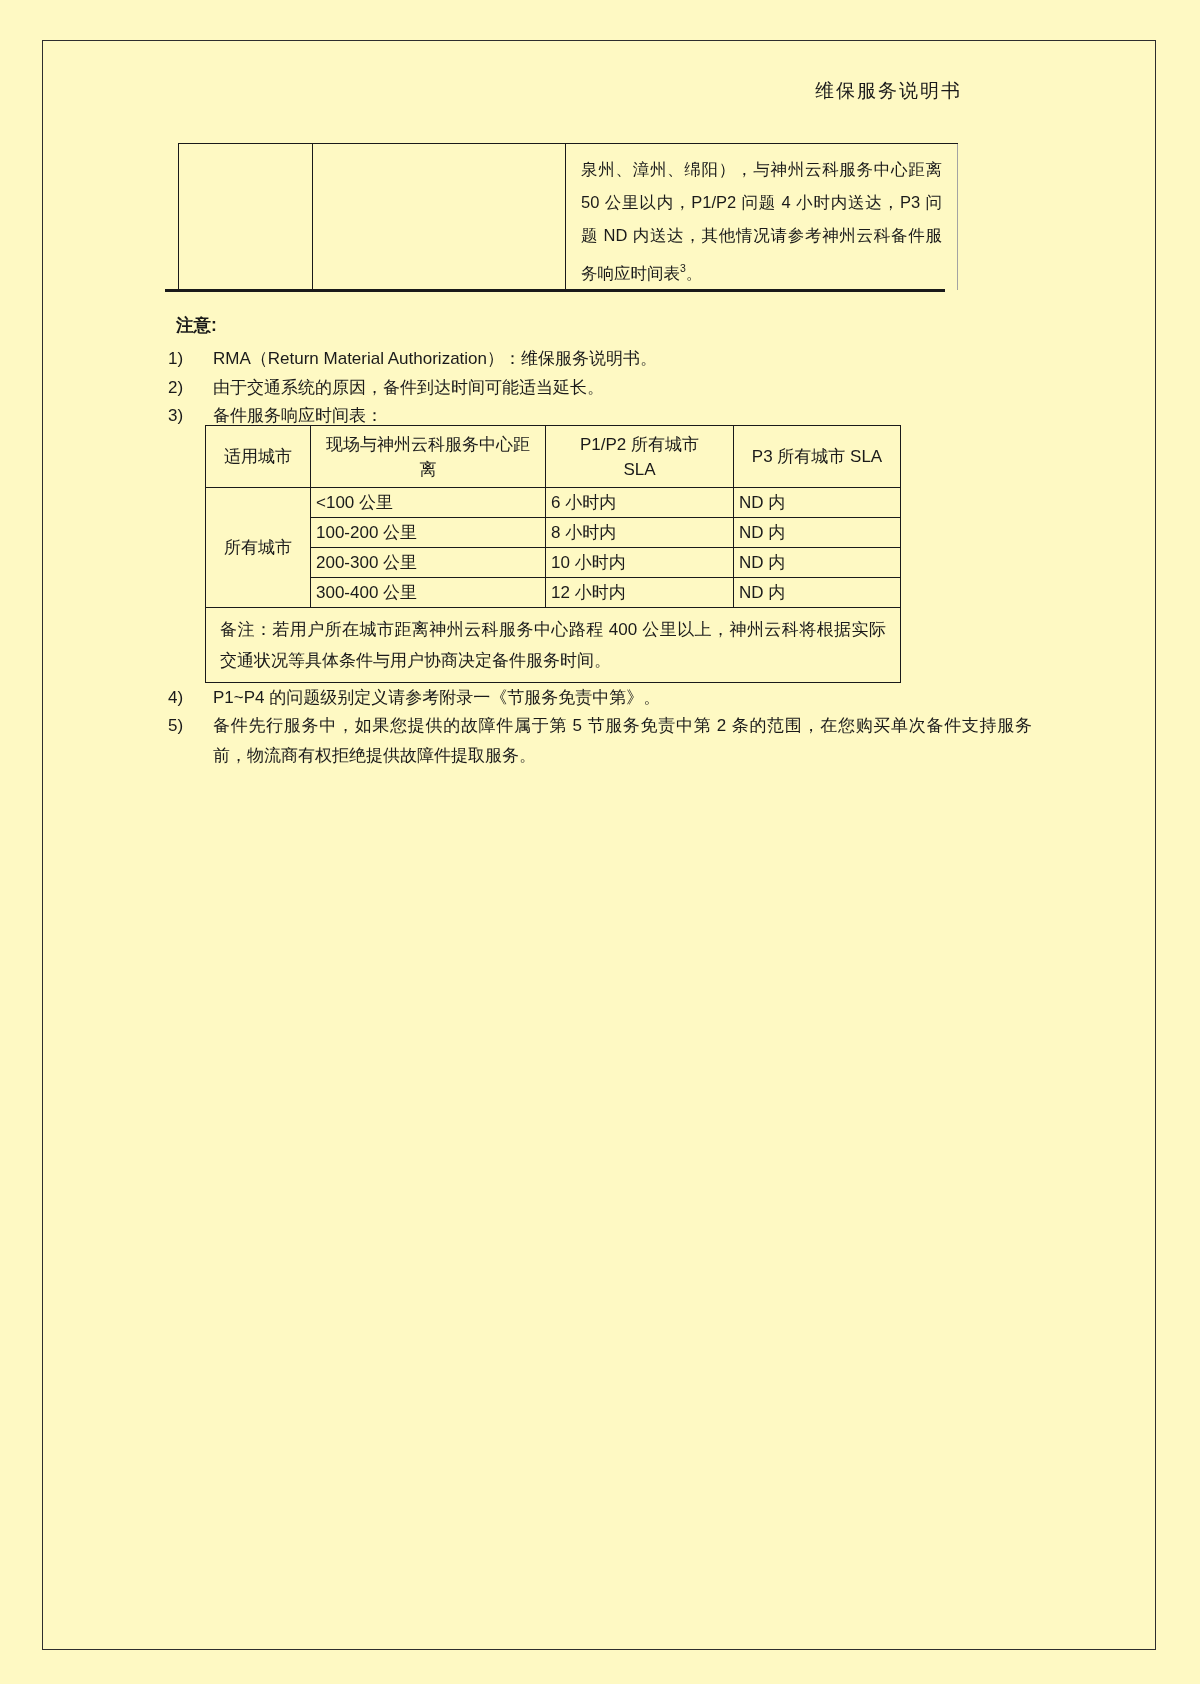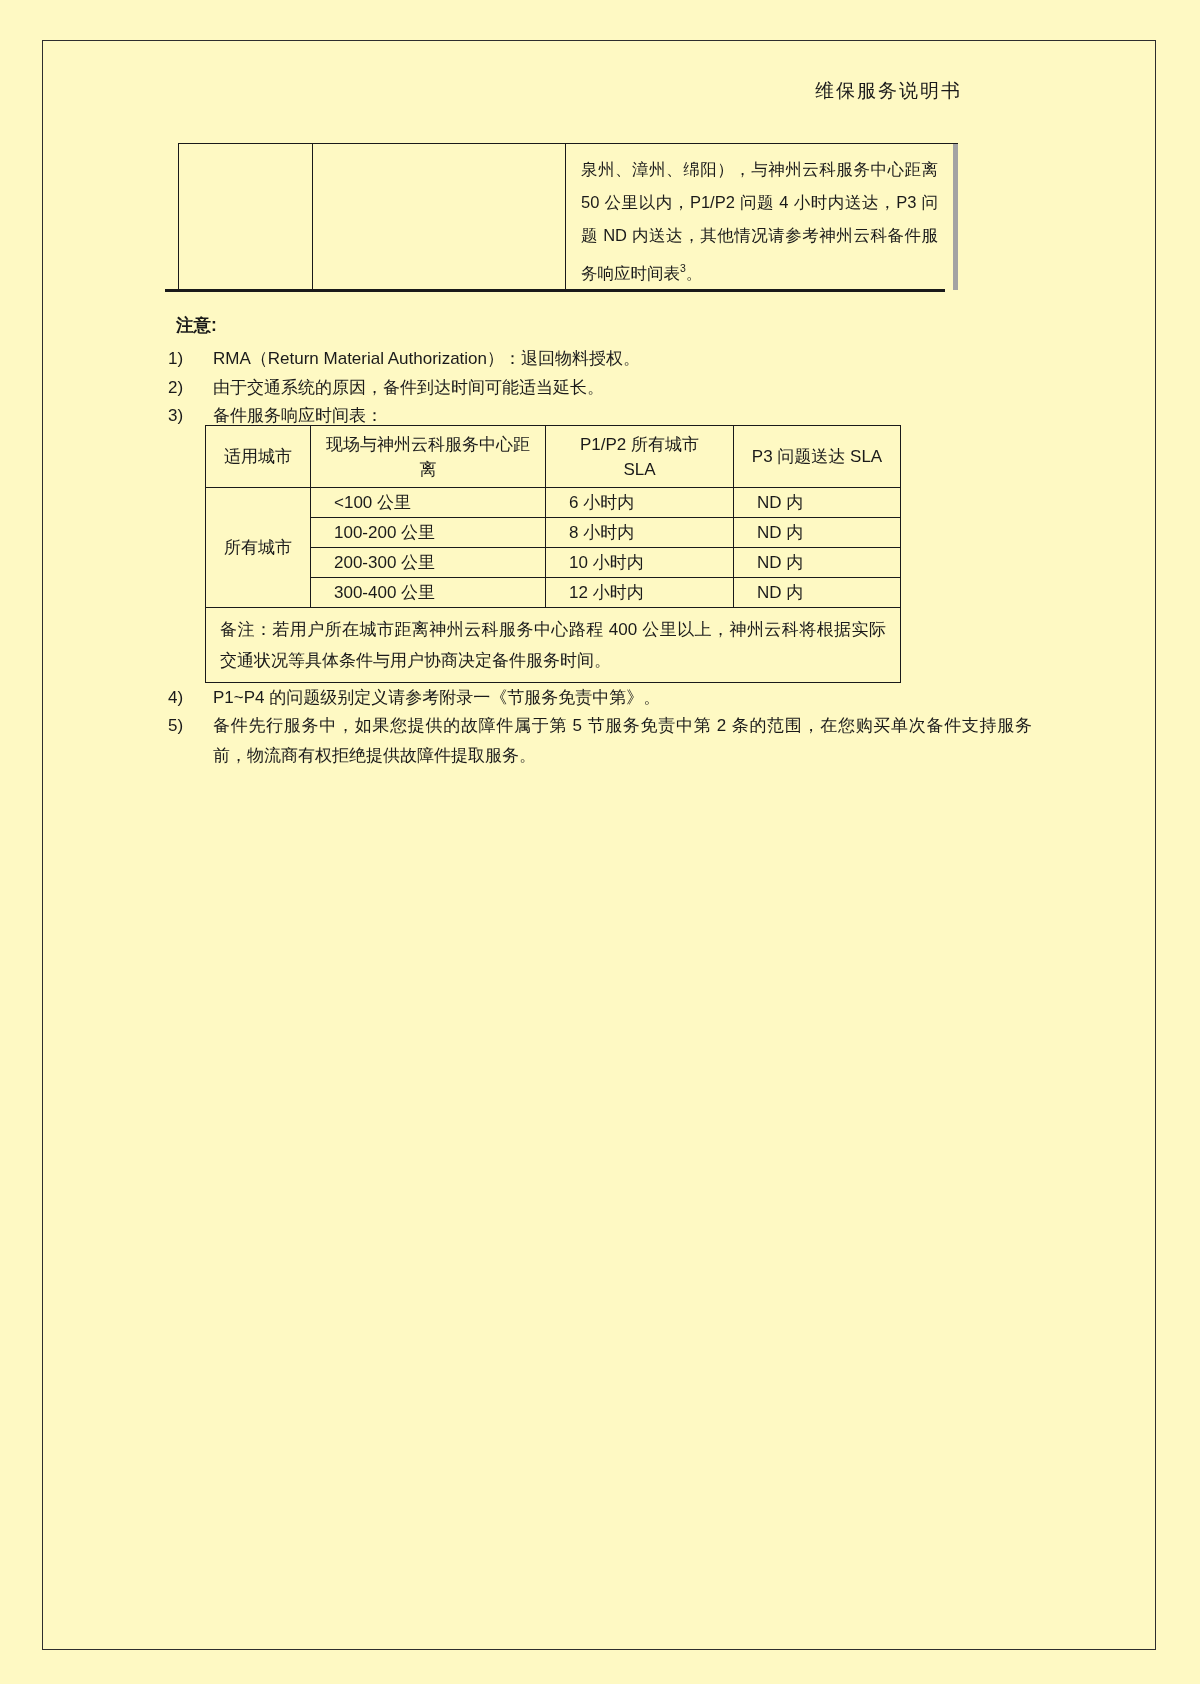--- a/index.html
+++ b/index.html
@@ -19,21 +19,21 @@
   }
   
   .top-table {
     position:absolute; left:178px; top:143px; width:780px; height:146px;
     display:flex; border-top:1px solid #1a1a1a; box-sizing:border-box;
   }
   .tt-cell { box-sizing:border-box; border-left:1px solid #1a1a1a; height:146px; }
   .tt-col1 { width:134px; }
   .tt-col2 { width:253px; }
   .tt-col3 {
-    width:393px; border-right:5px solid #a3a3a3;
+    width:393px; border-right:1px solid #a3a3a3;
     padding:9px 15px 0 15px; font-size:16.5px; line-height:33px; text-align:justify;
   }
   .tt-col3 sup { font-size:10.5px; }
   .thick-rule {
     position:absolute; left:165px; top:289px; width:780px; height:3px; background:#1a1a1a;
   }
   .notice-heading {
     position:absolute; left:176px; top:313px; font-size:17.5px; font-weight:bold;
   }
   .note-item {
@@ -49,21 +49,21 @@
   }
   .sla-table th, .sla-table td {
     border:1px solid #1a1a1a; font-weight:normal; padding:0; box-sizing:border-box;
   }
   .sla-table th {
     height:62px; text-align:center; vertical-align:middle; line-height:25px; font-size:17px;
   }
   .hdr-wrap2 { display:inline-block; max-width:205px; }
   .hdr-wrap3 { display:inline-block; max-width:150px; }
   .sla-table td.data-cell {
-    height:30px; text-align:left; vertical-align:middle; padding-left:23px;
+    height:30px; text-align:left; vertical-align:middle; padding-left:5px;
   }
   .sla-table td.city-cell { text-align:center; vertical-align:middle; }
   .sla-table td.remark-cell {
     height:62px; padding:6px 14px; line-height:31px; text-align:justify; vertical-align:top;
   }
   .para {
     position:absolute; left:168px; top:769px; width:864px;
     font-size:17px; line-height:30px; text-align:justify;
   }
   .footer {
@@ -85,21 +85,21 @@
     <div class="tt-cell tt-col1"></div>
     <div class="tt-cell tt-col2"></div>
     <div class="tt-cell tt-col3"><span>泉州、漳州、绵阳），与神州云科服务中心距离 50 公里以内，P1/P2 问题 4 小时内送达，P3 问题 ND 内送达，其他情况请参考神州云科备件服务响应时间表</span><sup>3</sup><span>。</span></div>
   </div>
   <div class="thick-rule"></div>
 
   <div class="notice-heading">注意:</div>
 
   <div class="note-item" style="top:344px;">
     <span class="note-num">1)</span>
-    <span class="note-text">RMA（Return Material Authorization）：退回物料授权。</span>
+    <span class="note-text">RMA（Return Material Authorization）：维保服务说明书。</span>
   </div>
   <div class="note-item" style="top:373px;">
     <span class="note-num">2)</span>
     <span class="note-text">由于交通系统的原因，备件到达时间可能适当延长。</span>
   </div>
   <div class="note-item" style="top:401px;">
     <span class="note-num">3)</span>
     <span class="note-text">备件服务响应时间表：</span>
   </div>
 
@@ -108,21 +108,21 @@
       <col style="width:105px">
         <col style="width:235px">
         <col style="width:188px">
         <col style="width:167px">
     </colgroup>
     <tbody>
       <tr>
         <th><span>适用城市</span></th>
         <th><span class="hdr-wrap2">现场与神州云科服务中心距离</span></th>
         <th><span class="hdr-wrap3">P1/P2 所有城市 SLA</span></th>
-        <th><span>P3 问题送达 SLA</span></th>
+        <th><span>P3 所有城市 SLA</span></th>
       </tr>
       <tr>
         <td class="city-cell" rowspan="4">所有城市</td>
         <td class="data-cell">&lt;100 公里</td>
         <td class="data-cell">6 小时内</td>
         <td class="data-cell">ND 内</td>
       </tr>
       <tr>
         <td class="data-cell">100-200 公里</td>
         <td class="data-cell">8 小时内</td>

